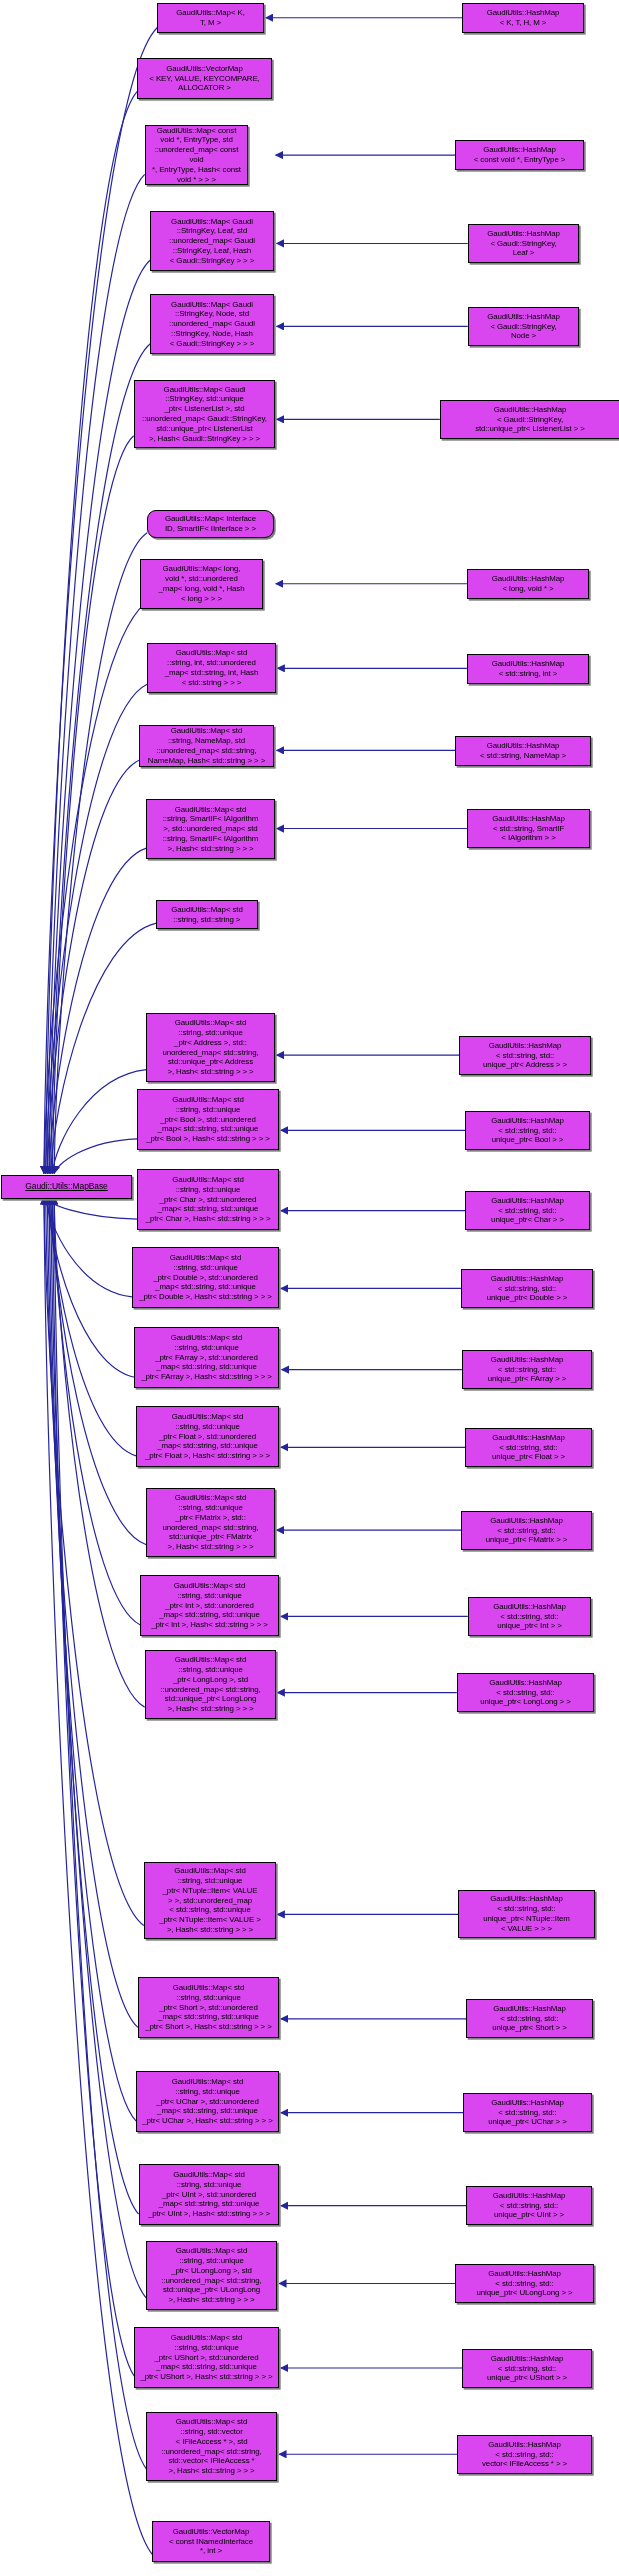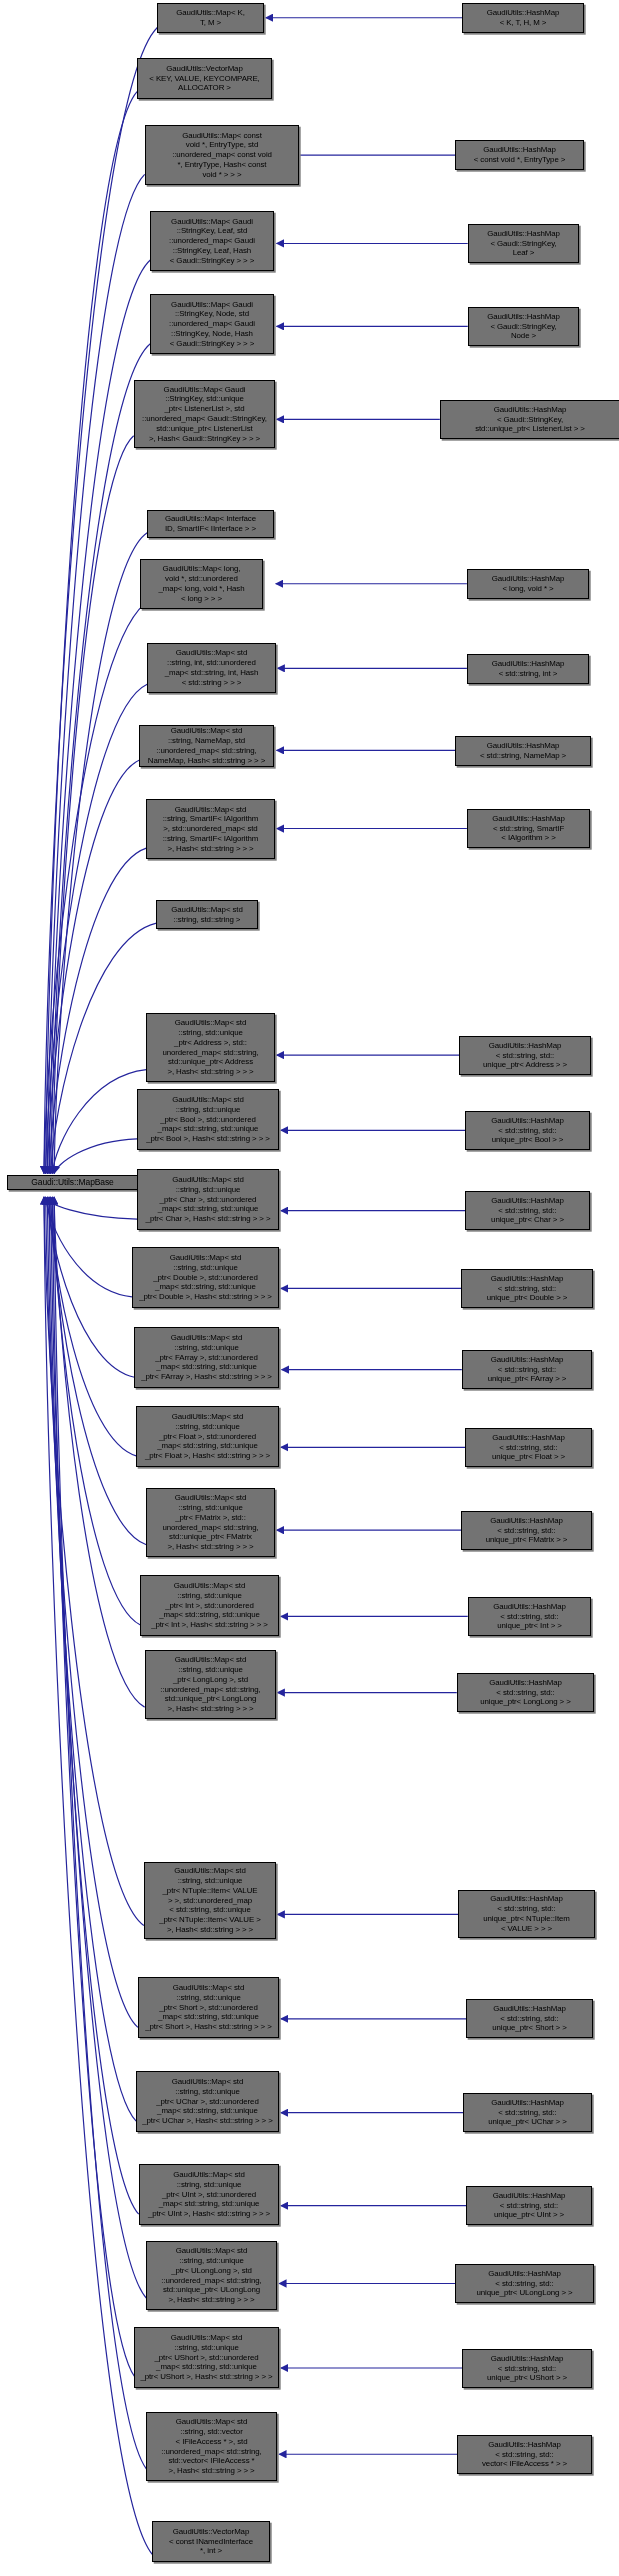--- a/index.html
+++ b/index.html
@@ -2,21 +2,21 @@
 <html style="font-size:13.5px"><head>
 <meta charset="utf-8">
 <style>
   html,body{margin:0;padding:0;background:#ffffff;}
   body{font-family:"Liberation Sans","DejaVu Sans",sans-serif;}
   #diagram{position:relative;width:620px;height:2576px;background:#ffffff;overflow:hidden;}
   #edges{position:absolute;left:0;top:0;width:620px;height:2576px;pointer-events:none;}
   .node{
     position:absolute;
     box-sizing:border-box;
-    background:#737373;
+    background:#d946ef;
     border:0.8px solid #000000;
     box-shadow:1.7px 1.7px 0 0 #808080;
     display:flex;
     align-items:center;
     justify-content:center;
     text-align:center;
     color:#000000;
     font-size:7.9px;
     line-height:9.8px;
     letter-spacing:-0.1px;
@@ -86,48 +86,48 @@
         <path d="M 542 2264.5 L 435 2264.5 L 328 2264.5" fill="none" stroke="#24249c" stroke-width="1.4" marker-end="url(#arrow)"></path>
         <path d="M 551 2388 L 441.5 2388 L 332 2388" fill="none" stroke="#24249c" stroke-width="1.4" marker-end="url(#arrow)"></path>
         <path d="M 548 2499 L 440 2499 L 332 2499" fill="none" stroke="#24249c" stroke-width="1.4" marker-end="url(#arrow)"></path>
         <path d="M 551 2609 L 441.5 2609 L 332 2609" fill="none" stroke="#24249c" stroke-width="1.4" marker-end="url(#arrow)"></path>
         <path d="M 538 2701 L 434 2701 L 330 2701" fill="none" stroke="#24249c" stroke-width="1.4" marker-end="url(#arrow)"></path>
         <path d="M 547 2801 L 439.5 2801 L 332 2801" fill="none" stroke="#24249c" stroke-width="1.4" marker-end="url(#arrow)"></path>
         <path d="M 541 2903 L 435.5 2903 L 330 2903" fill="none" stroke="#24249c" stroke-width="1.4" marker-end="url(#arrow)"></path>
       </g>
   </svg>
   <div id="nodes">
-      <div class="node root" style="left: 7px; top: 1175px; width: 131px; height: 15px;">Gaudi::Utils::MapBase</div>
+      <div class="node root" style="left: 1px; top: 1175px; width: 131px; height: 24px; text-decoration: underline;">Gaudi::Utils::MapBase</div>
       <div class="node" style="left: 157px; top: 2.5px; width: 107px; height: 30px;">GaudiUtils::Map&lt; K,
 T, M &gt;</div>
       <div class="node" style="left: 137px; top: 58px; width: 135px; height: 41px;">GaudiUtils::VectorMap
 &lt; KEY, VALUE, KEYCOMPARE,
 ALLOCATOR &gt;</div>
-      <div class="node" style="left: 145px; top: 125px; width: 154px; height: 60px;">GaudiUtils::Map&lt; const
+      <div class="node" style="left: 145px; top: 125px; width: 103px; height: 60px;">GaudiUtils::Map&lt; const
 void *, EntryType, std
 ::unordered_map&lt; const void
 *, EntryType, Hash&lt; const
 void * &gt; &gt; &gt;</div>
       <div class="node" style="left: 150px; top: 211px; width: 124px; height: 60px;">GaudiUtils::Map&lt; Gaudi
 ::StringKey, Leaf, std
 ::unordered_map&lt; Gaudi
 ::StringKey, Leaf, Hash
 &lt; Gaudi::StringKey &gt; &gt; &gt;</div>
       <div class="node" style="left: 150px; top: 294px; width: 124px; height: 60px;">GaudiUtils::Map&lt; Gaudi
 ::StringKey, Node, std
 ::unordered_map&lt; Gaudi
 ::StringKey, Node, Hash
 &lt; Gaudi::StringKey &gt; &gt; &gt;</div>
       <div class="node" style="left: 134px; top: 380px; width: 141px; height: 68px;">GaudiUtils::Map&lt; Gaudi
 ::StringKey, std::unique
 _ptr&lt; ListenerList &gt;, std
 ::unordered_map&lt; Gaudi::StringKey,
 std::unique_ptr&lt; ListenerList
 &gt;, Hash&lt; Gaudi::StringKey &gt; &gt; &gt;</div>
-      <div class="node" style="left: 147px; top: 510px; width: 127px; height: 28px;">GaudiUtils::Map&lt; Interface
+      <div class="node" style="left: 147px; top: 510px; width: 127px; height: 28px; border-radius: 9px;">GaudiUtils::Map&lt; Interface
 ID, SmartIF&lt; IInterface &gt; &gt;</div>
       <div class="node" style="left: 140px; top: 559px; width: 123px; height: 50px;">GaudiUtils::Map&lt; long,
 void *, std::unordered
 _map&lt; long, void *, Hash
 &lt; long &gt; &gt; &gt;</div>
       <div class="node" style="left: 147px; top: 643px; width: 129px; height: 50px;">GaudiUtils::Map&lt; std
 ::string, int, std::unordered
 _map&lt; std::string, int, Hash
 &lt; std::string &gt; &gt; &gt;</div>
       <div class="node" style="left: 139px; top: 725px; width: 135px; height: 42px;">GaudiUtils::Map&lt; std

